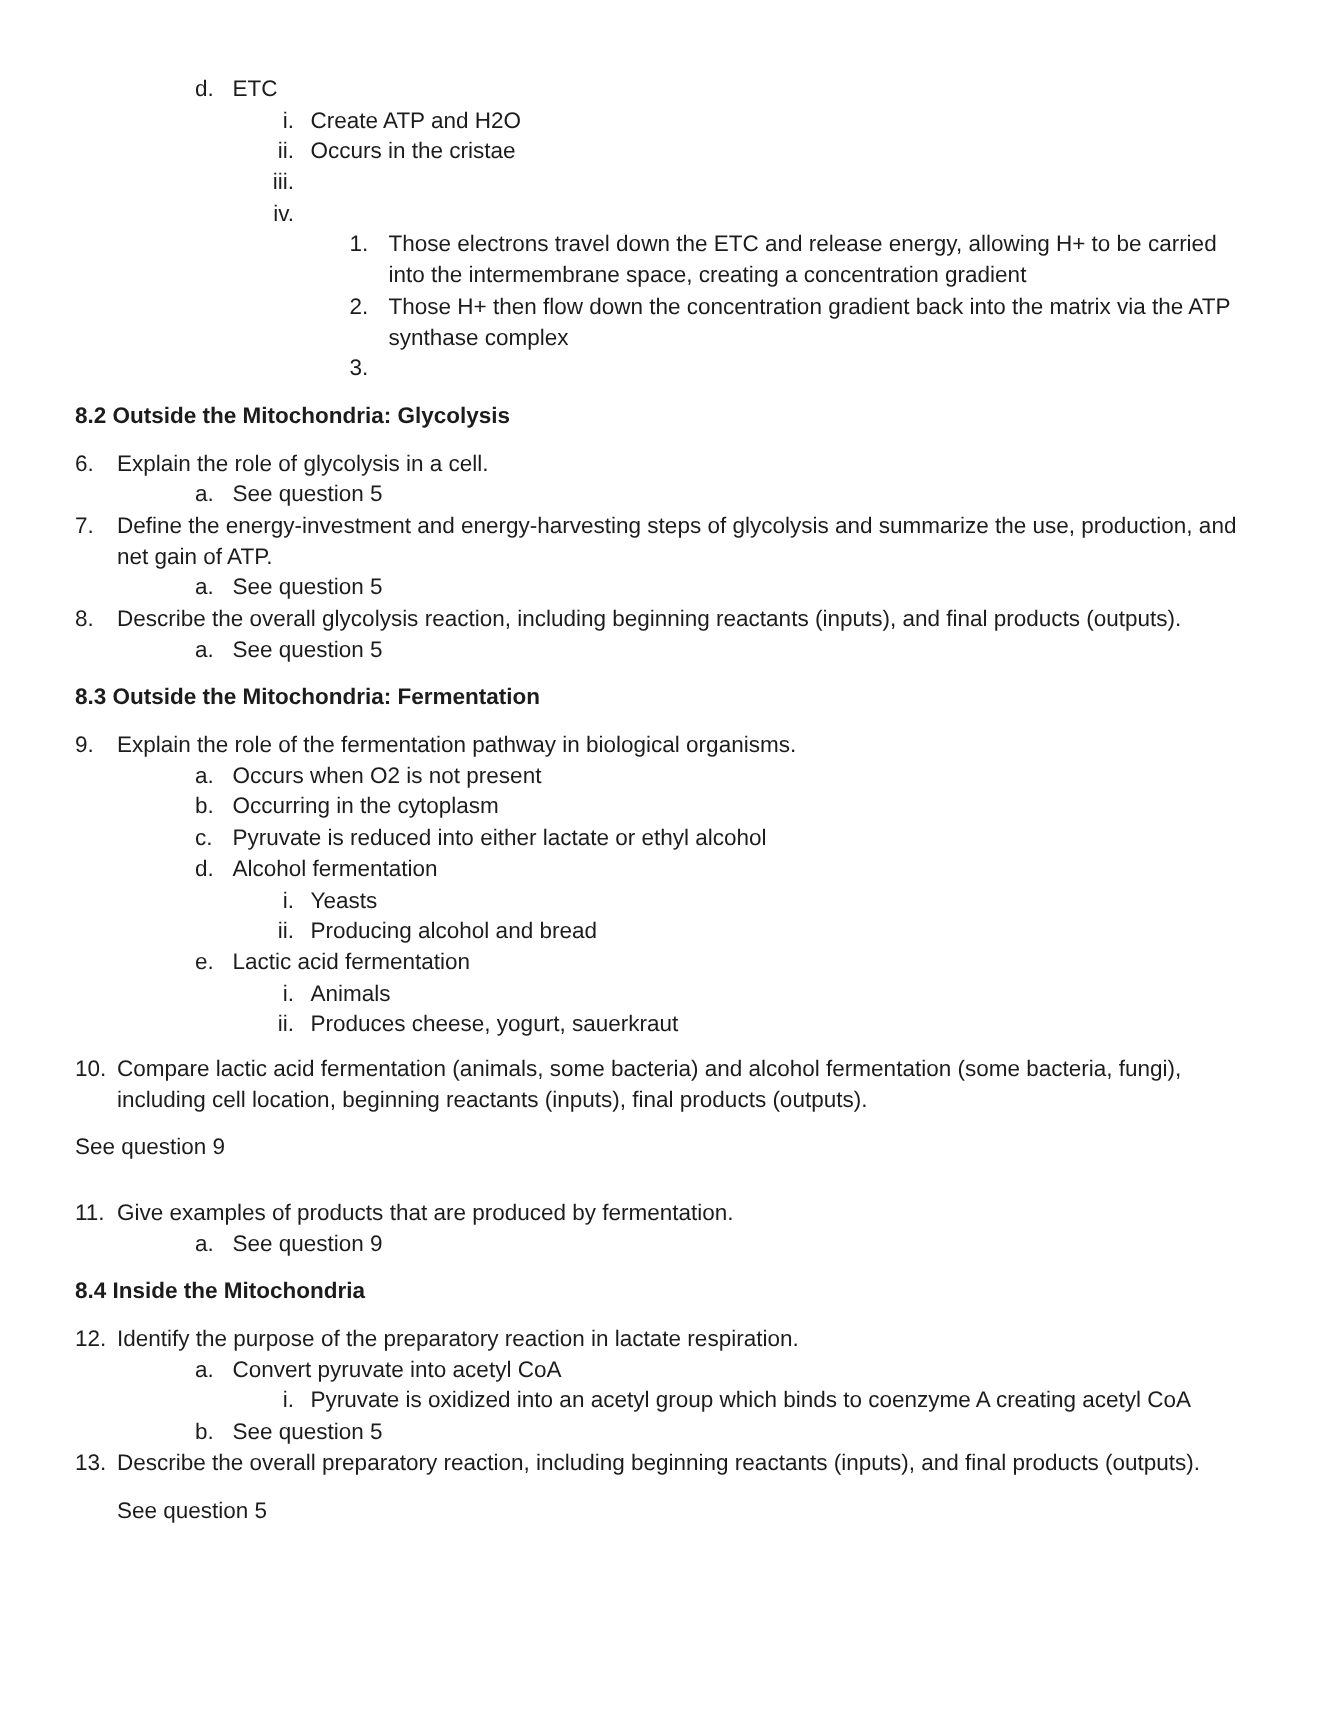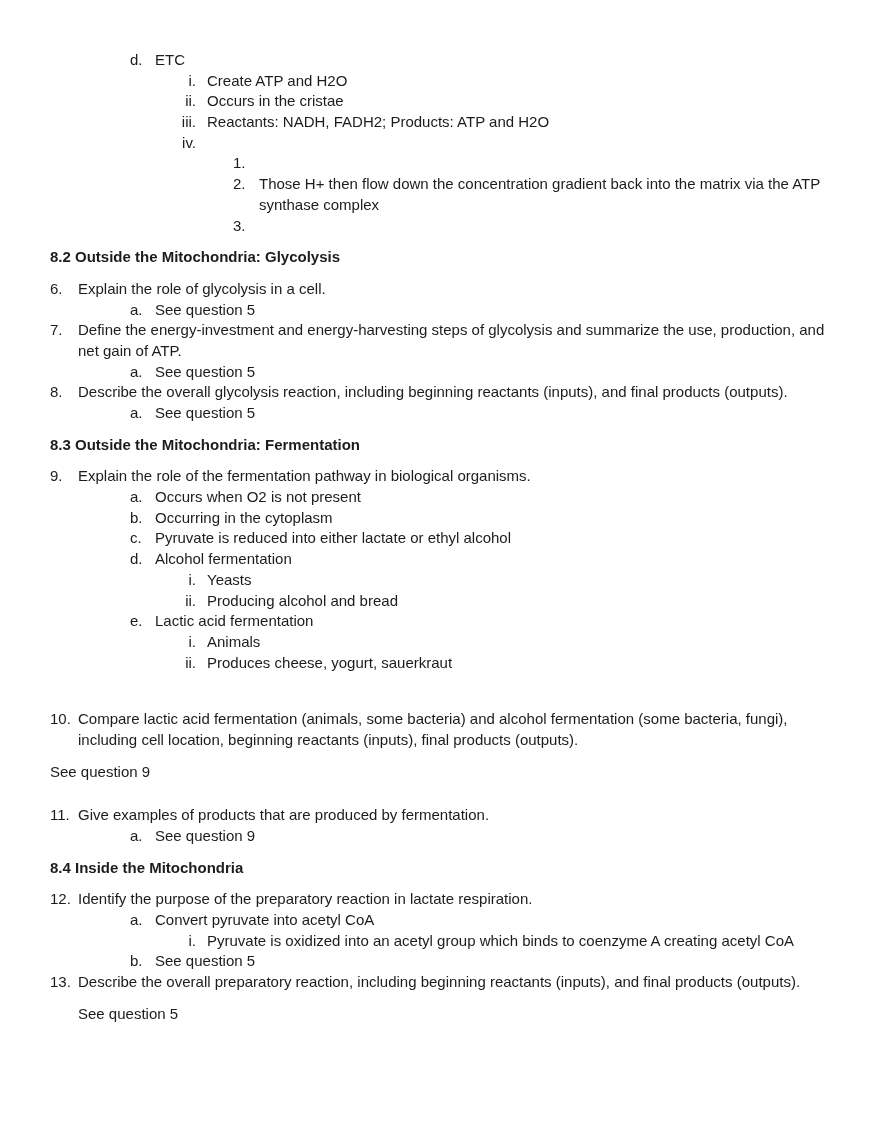--- a/index.html
+++ b/index.html
@@ -29,21 +29,21 @@
   
   .lvl-i { padding-left: 110px; }
   .lvl-i .marker { width: 36px; text-align: right; margin-right: 11px; }
   
   .lvl-1 { padding-left: 183px; }
   .lvl-1 .marker { width: 26px; }
 
   .heading { font-weight: 700; font-size: 15px; margin: 11px 0; }
   .para { margin: 11px 0 0 0; }
   .para-indent { margin: 11px 0 0 0; padding-left: 28px; }
-  .gap-lg { margin-top: 36px; }
+  .gap-lg { margin-top: 9px; }
   b { font-weight: 400; }
 </style>
 </head>
 <body>
 
 <div class="page">
 
   <section>
     <div class="row lvl-a">
       <span class="marker">d.</span>
@@ -52,27 +52,27 @@
     <div class="row lvl-i">
       <span class="marker">i.</span>
       <span class="text">Create ATP and H2O</span>
     </div>
     <div class="row lvl-i">
       <span class="marker">ii.</span>
       <span class="text">Occurs in the cristae</span>
     </div>
     <div class="row lvl-i">
       <span class="marker">iii.</span>
-      <span class="text">Reactants: NADH, FADH2; Products: ATP and H2O</span>
     </div>
     <div class="row lvl-i">
       <span class="marker">iv.</span>
     </div>
     <div class="row lvl-1">
       <span class="marker">1.</span>
+      <span class="text">Those electrons travel down the ETC and release energy, allowing H+ to be carried into the intermembrane space, creating a concentration gradient</span>
     </div>
     <div class="row lvl-1">
       <span class="marker">2.</span>
       <span class="text">Those H+ then flow down the concentration gradient back into the matrix via the ATP synthase complex</span>
     </div>
     <div class="row lvl-1">
       <span class="marker">3.</span>
     </div>
   </section>
 

